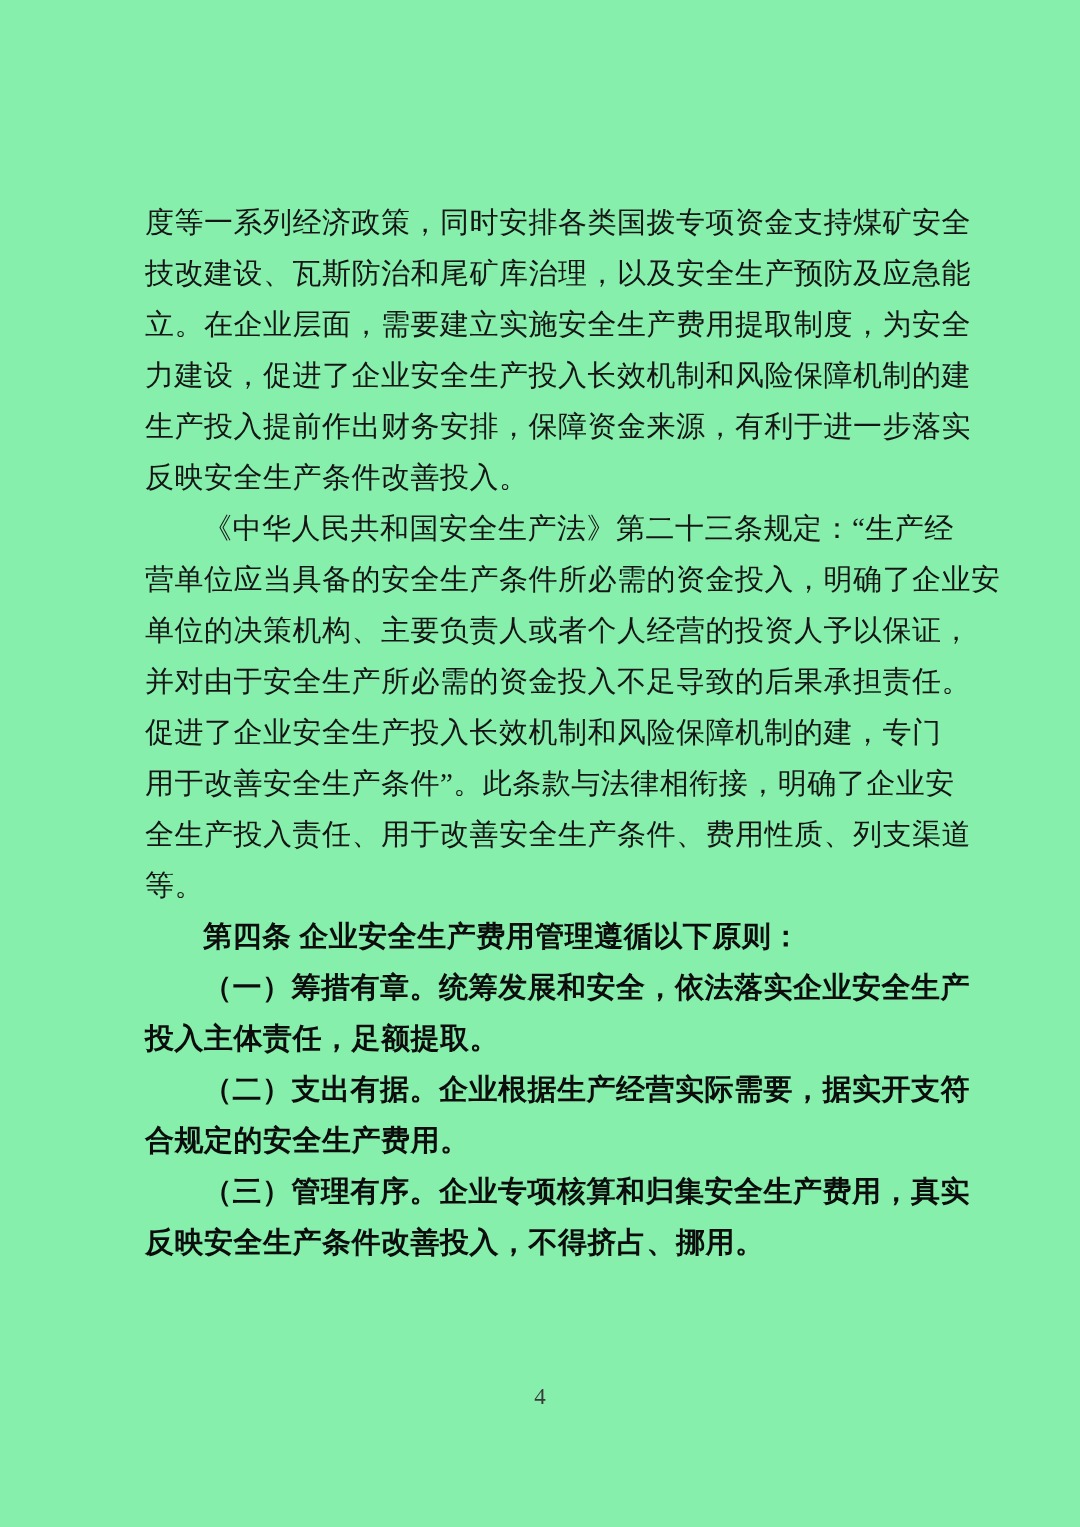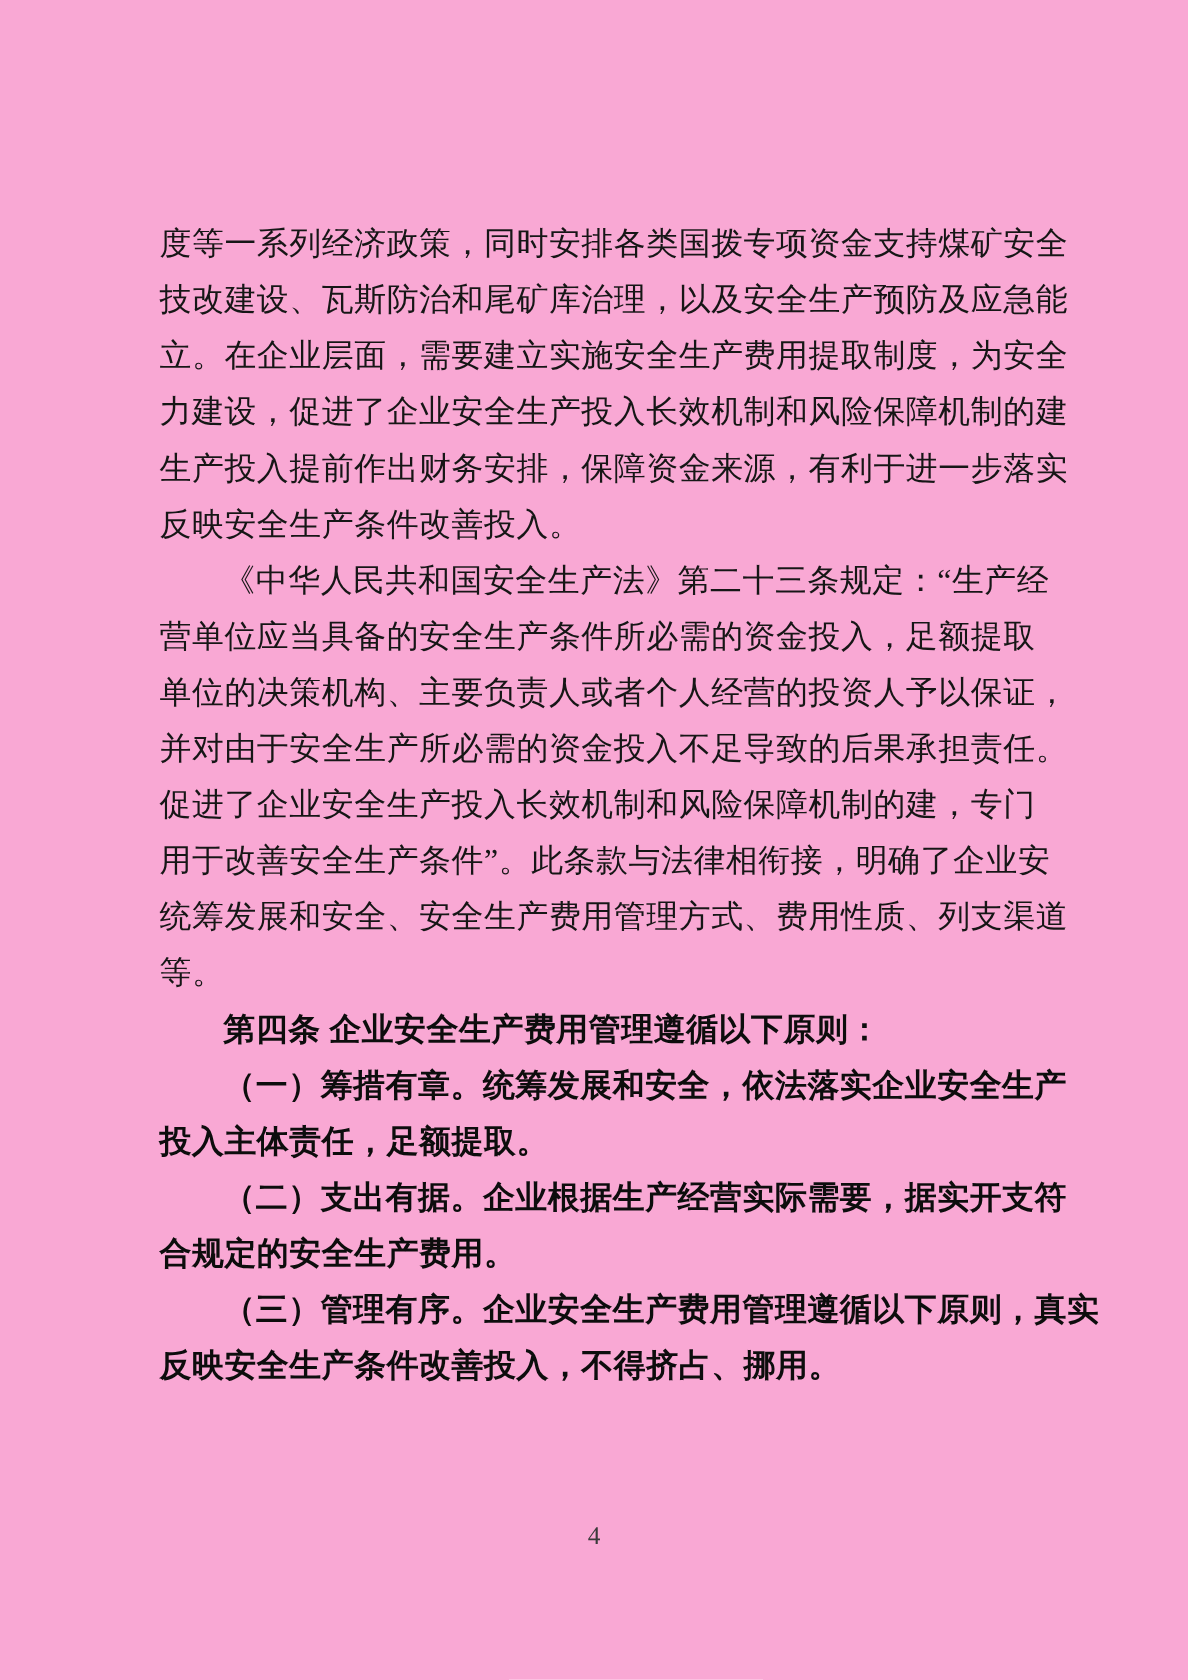--- a/index.html
+++ b/index.html
@@ -11,21 +11,21 @@
     width: 1080px;
     height: 1527px;
     position: relative;
     overflow: hidden;
     font-family: "Liberation Serif", "DejaVu Serif", serif;
     color: #141414;
   }
   .page {
     position: absolute;
     inset: 0;
-    background: #f9a8d4;
+    background: #86efac;
   }
   .content {
     position: absolute;
     left: 145px;
     top: 197px;
     width: 810px;
   }
   .para {
     margin: 0;
     padding: 0;
@@ -68,40 +68,40 @@
       <div class="para">
         <div class="line">度等一系列经济政策，同时安排各类国拨专项资金支持煤矿安全</div>
         <div class="line">技改建设、瓦斯防治和尾矿库治理，以及安全生产预防及应急能</div>
         <div class="line">立。在企业层面，需要建立实施安全生产费用提取制度，为安全</div>
         <div class="line">力建设，促进了企业安全生产投入长效机制和风险保障机制的建</div>
         <div class="line">生产投入提前作出财务安排，保障资金来源，有利于进一步落实</div>
         <div class="line">反映安全生产条件改善投入。</div>
       </div>
       <div class="para">
         <div class="line indent">《中华人民共和国安全生产法》第二十三条规定：“生产经</div>
-        <div class="line">营单位应当具备的安全生产条件所必需的资金投入，足额提取</div>
+        <div class="line">营单位应当具备的安全生产条件所必需的资金投入，明确了企业安</div>
         <div class="line">单位的决策机构、主要负责人或者个人经营的投资人予以保证，</div>
         <div class="line">并对由于安全生产所必需的资金投入不足导致的后果承担责任。</div>
         <div class="line">促进了企业安全生产投入长效机制和风险保障机制的建，专门</div>
         <div class="line">用于改善安全生产条件”。此条款与法律相衔接，明确了企业安</div>
-        <div class="line">统筹发展和安全、安全生产费用管理方式、费用性质、列支渠道</div>
+        <div class="line">全生产投入责任、用于改善安全生产条件、费用性质、列支渠道</div>
         <div class="line">等。</div>
       </div>
       <div class="para bold">
         <div class="line indent">第四条 企业安全生产费用管理遵循以下原则：</div>
       </div>
       <div class="para bold">
         <div class="line indent">（一）筹措有章。统筹发展和安全，依法落实企业安全生产</div>
         <div class="line">投入主体责任，足额提取。</div>
       </div>
       <div class="para bold">
         <div class="line indent">（二）支出有据。企业根据生产经营实际需要，据实开支符</div>
         <div class="line">合规定的安全生产费用。</div>
       </div>
       <div class="para bold">
-        <div class="line indent">（三）管理有序。企业安全生产费用管理遵循以下原则，真实</div>
+        <div class="line indent">（三）管理有序。企业专项核算和归集安全生产费用，真实</div>
         <div class="line">反映安全生产条件改善投入，不得挤占、挪用。</div>
       </div>
     </main>
   <div class="footer">
     <span class="page-number">4</span>
   </div>
 </div>
 
 </body></html>

